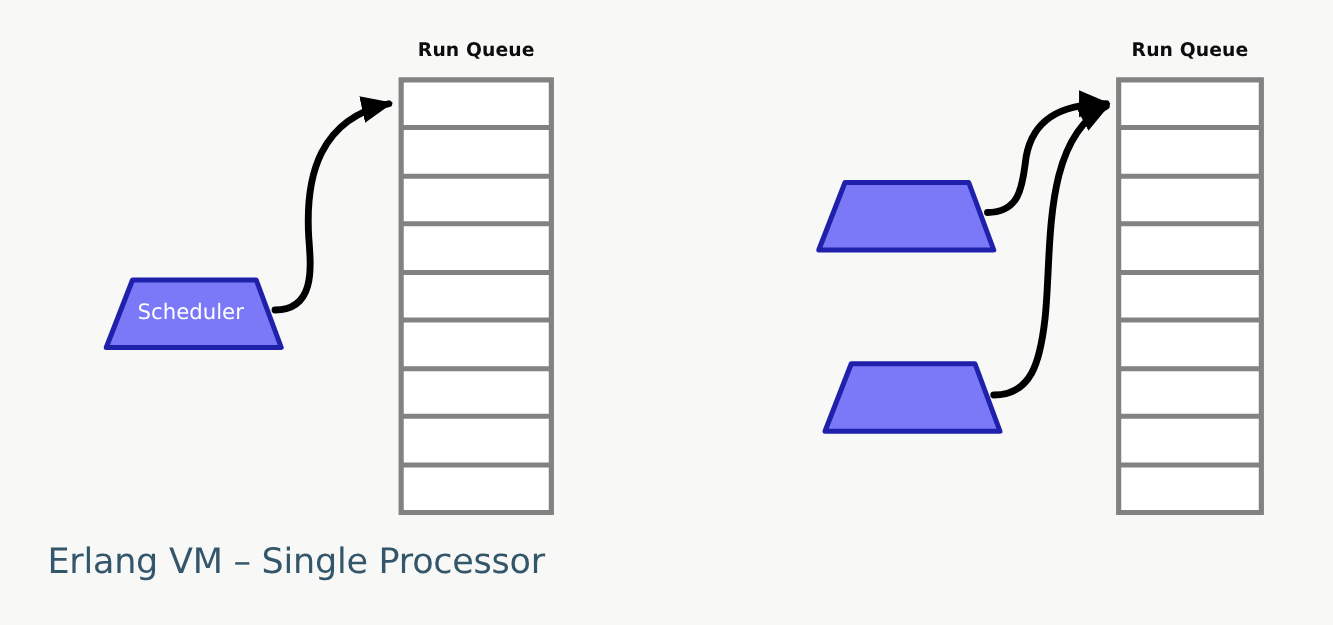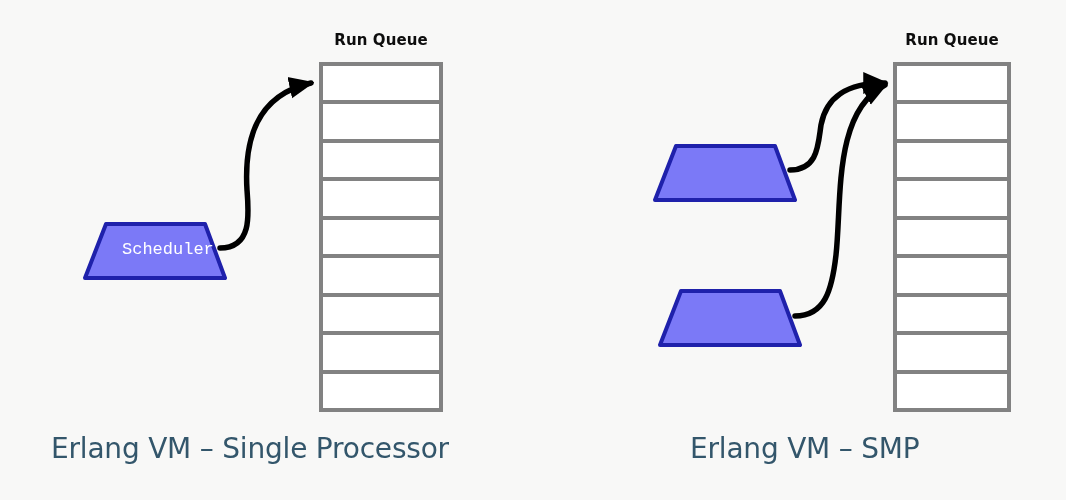--- a/index.html
+++ b/index.html
@@ -60,33 +60,33 @@
 
   .caption {
     position: absolute;
     font-family: "DejaVu Sans", sans-serif;
     font-size: 28px;
     font-weight: 400;
     color: #33566b;
     white-space: nowrap;
     letter-spacing: -0.2px;
   }
-  #caption-left  { left: 51px;  top: 432px; }
+  #caption-left  { left: 38px;  top: 432px; }
   #caption-right { left: 690px; top: 432px; }
 
   .sched-label {
     position: absolute;
     font-family: "DejaVu Sans", sans-serif;
     font-size: 17px;
     font-weight: 400;
     color: #ffffff;
     white-space: nowrap;
     pointer-events: none;
   }
-  #sched-label-single { left: 122px; top: 240px; font-family: Liberation Mono, monospace; }
+  #sched-label-single { left: 110px; top: 240px; }
   #sched-label-1      { left: 662px; top: 163px; }
   #sched-label-2      { left: 667px; top: 308px; }
 </style>
 </head>
 <body>
 
 <div class="slide">
 
   <div class="queue-title" id="queue-title-left">Run Queue</div>
 
@@ -135,15 +135,14 @@
 
     <path d="M 795,316 C 825,316 832,290 836,255 C 842,200 833,112 885,85" fill="none" stroke="#000000" stroke-width="5.5" stroke-linecap="round" marker-end="url(#arrowhead)"></path>
   </svg>
 
   <div class="sched-label" id="sched-label-single">Scheduler</div>
 
 
 
   <div class="caption" id="caption-left">Erlang VM – Single Processor</div>
 
-  <div class="caption" id="caption-right">Erlang VM – SMP</div>
 
 </div>
 
 </body></html>

